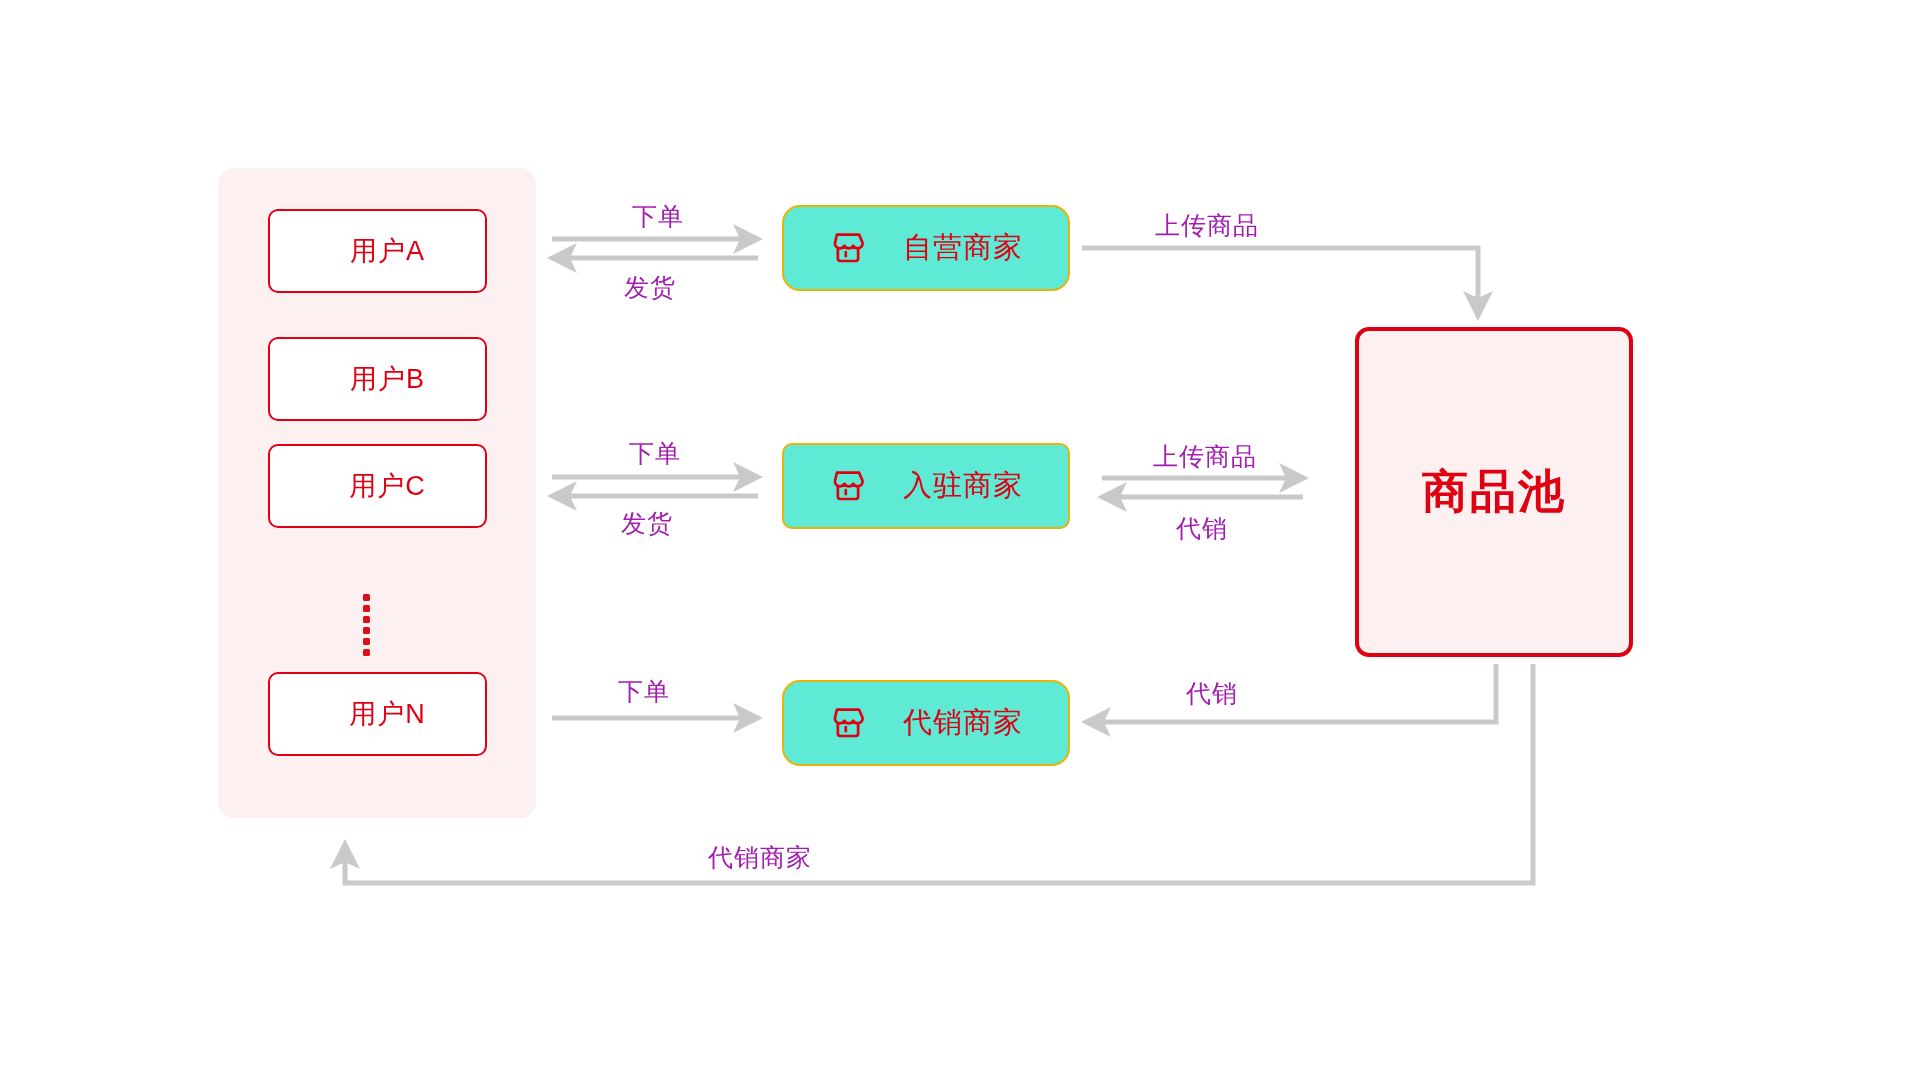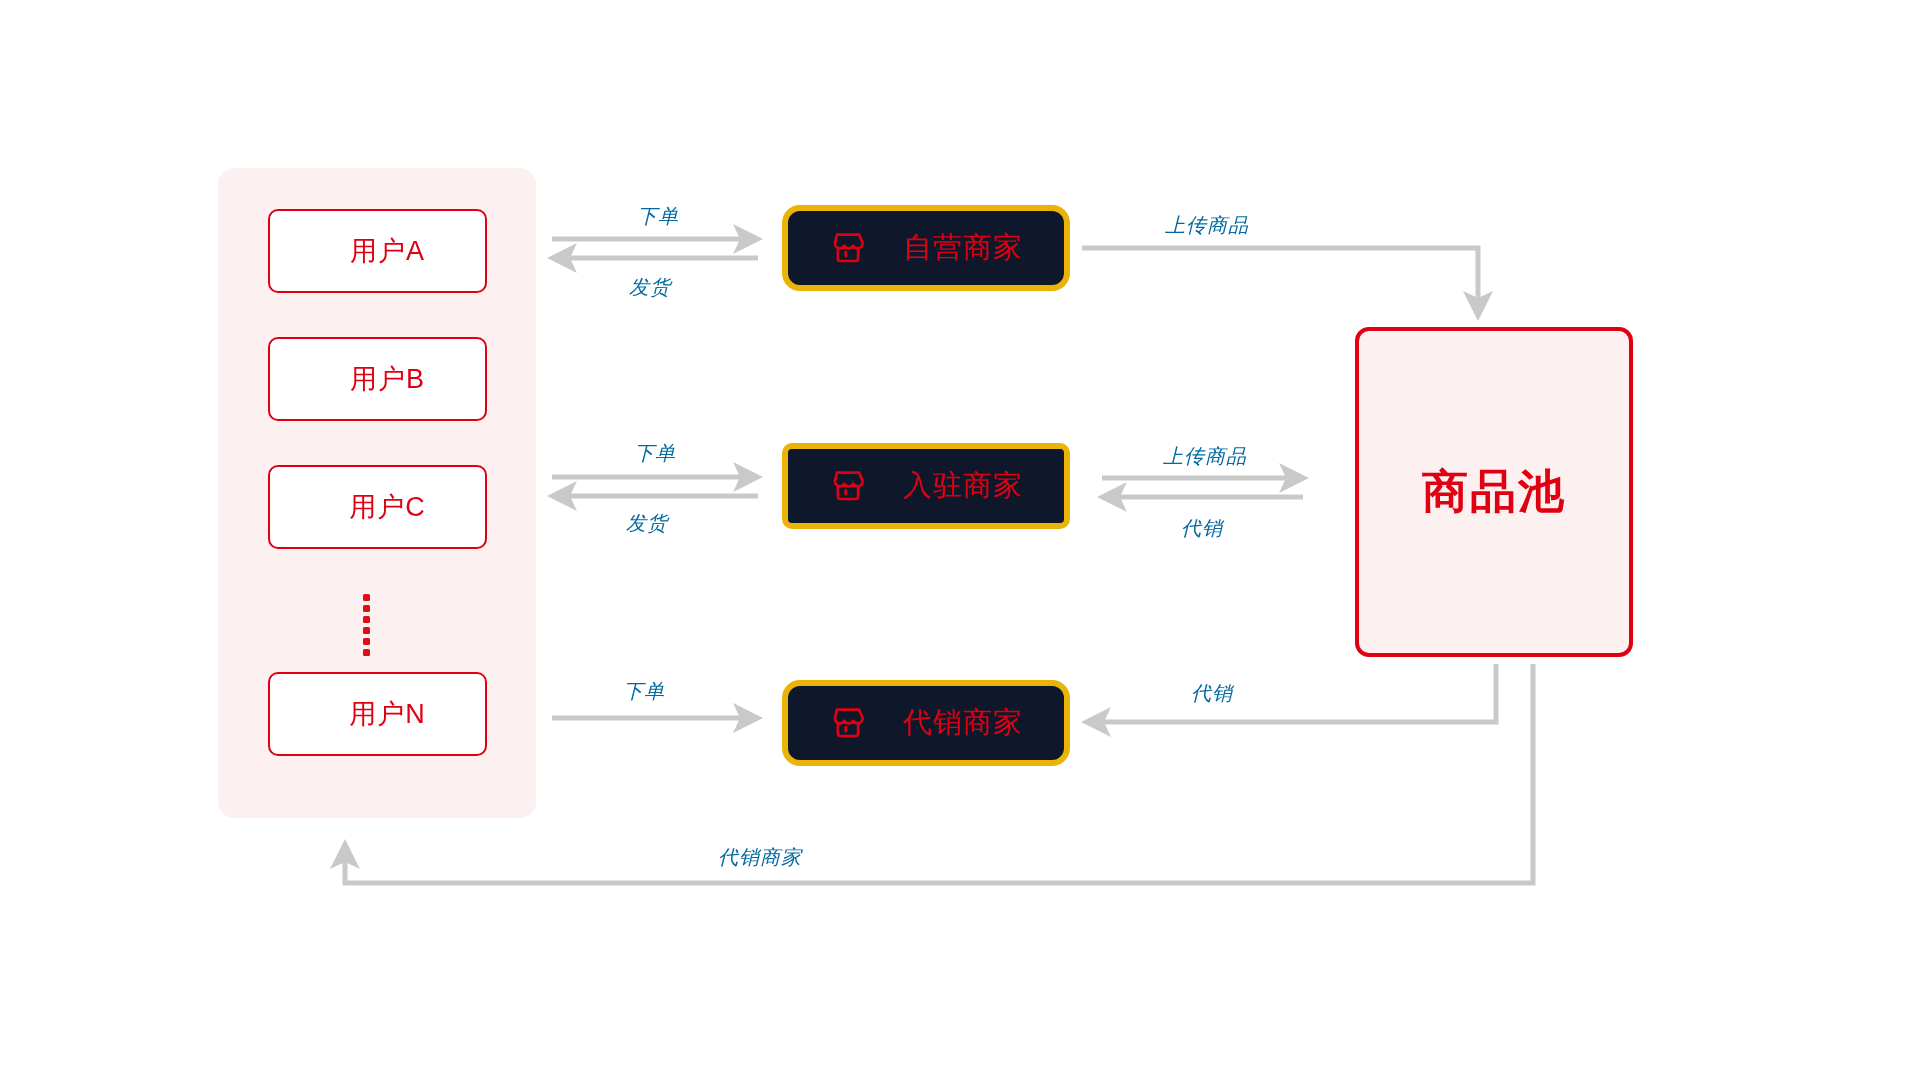--- a/index.html
+++ b/index.html
@@ -23,39 +23,39 @@
     position: absolute; left: 268px;
     width: 219px; height: 84px;
     background: #ffffff;
     border: 2px solid #E00013; border-radius: 10px;
     box-sizing: border-box;
     display: flex; align-items: center; justify-content: center;
     color: #E00013; font-size: 27px; letter-spacing: 1px; padding-left: 20px;
   }
   .user-a { top: 209px; }
   .user-b { top: 337px; }
-  .user-c { top: 465px; text-align: right; }
+  .user-c { top: 444px; text-align: right; }
   .user-n { top: 672px; }
 
   
   .dots {
     position: absolute; left: 363px; top: 594px;
     display: flex; flex-direction: column; gap: 4px;
   }
   .dots span {
     width: 7px; height: 7px; background: #DD0F16; border-radius: 1.5px;
     display: block;
   }
 
   
   .merchant-box {
     position: absolute; left: 782px;
     width: 288px; height: 86px;
-    background: #0f172a;
-    border: 6px solid #eab308; border-radius: 18px;
+    background: #5eead4;
+    border: 2px solid #eab308; border-radius: 18px;
     box-sizing: border-box;
     display: flex; align-items: center; justify-content: center;
     color: #E00013; font-size: 29px; letter-spacing: 1px; gap: 27px;
   }
   .merchant-1 { top: 205px; }
   .merchant-2 { top: 443px; border-radius: 10px; }
   .merchant-3 { top: 680px; }
   .merchant-box .store-ic { width: 38px; height: 38px; margin-right: 9px; flex: 0 0 auto; }
 
   
@@ -69,23 +69,22 @@
     color: #DF0011; font-size: 46px; font-weight: bold; letter-spacing: 2px;
   }
 
   
   .arrows { position: absolute; left: 0; top: 0; width: 1920px; height: 1080px; }
 
   
   .lbl {
     position: absolute;
     transform: translate(-50%, -50%);
-    color: #0369a1; font-size: 20px; letter-spacing: 1px;
+    color: #a21caf; font-size: 25px; letter-spacing: 1px;
     white-space: nowrap;
-    font-style: italic;
   }
 </style>
 </head>
 <body>
 
 <div class="stage">
 
   <svg class="arrows" viewBox="0 0 1920 1080">
     <defs>
       <marker id="ah" markerUnits="userSpaceOnUse" markerWidth="30" markerHeight="30" viewBox="0 0 26 26" refX="6" refY="13" orient="auto">

